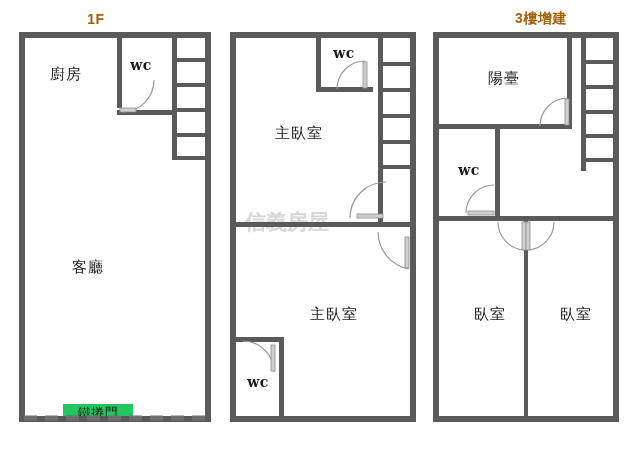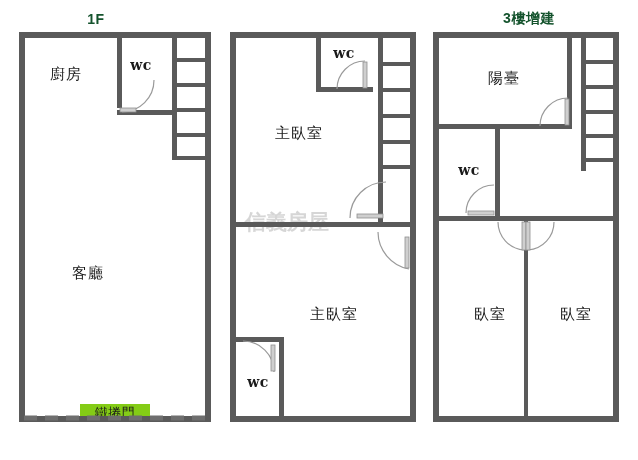--- a/index.html
+++ b/index.html
@@ -18,21 +18,21 @@
     position: absolute;
     left: 0; top: 0;
     width: 638px;
     height: 460px;
   }
   .floor-title {
     position: absolute;
     font-family: "Liberation Sans", sans-serif;
     font-weight: bold;
     font-size: 14px;
-    color: #14532d;
+    color: #a16207;
     letter-spacing: 0.5px;
     white-space: nowrap;
     text-align: center;
   }
   .room-label {
     position: absolute;
     white-space: nowrap;
     color: #1a1a1a;
     text-align: center;
   }
@@ -67,30 +67,30 @@
   }
 </style>
 </head>
 <body>
 
 <div id="plan-root">
 
   <div class="floor-title" style="left:49px; top:11px; width:94px;">1F</div>
 
 
-  <div class="floor-title" style="left:474px; top:10px; width:110px;">3樓增建</div>
+  <div class="floor-title" style="left:486px; top:10px; width:110px;">3樓增建</div>
 
   <div class="room-label label-cjk" style="left:34px; top:65px; width:64px;">廚房</div>
 
 
-  <div class="room-label label-cjk" style="left:56px; top:264px; width:64px;">客廳</div>
+  <div class="room-label label-cjk" style="left:56px; top:258px; width:64px;">客廳</div>
 
   <div class="room-label label-wc" style="left:119px; top:57px; width:44px;">wc</div>
 
-  <div class="room-label label-cjk small" style="left:80px; top:404px; width:70px; background:#84cc16;">鐵捲門</div>
+  <div class="room-label label-cjk small" style="left:63px; top:404px; width:70px; background:#22c55e;">鐵捲門</div>
 
   <div class="room-label label-cjk" style="left:258px; top:124px; width:82px;">主臥室</div>
 
   <div class="room-label label-wc" style="left:322px; top:45px; width:44px;">wc</div>
 
   <div class="room-label label-cjk" style="left:293px; top:305px; width:82px;">主臥室</div>
 
   <div class="room-label label-wc" style="left:236px; top:374px; width:44px;">wc</div>
 
   <div class="room-label label-cjk" style="left:470px; top:69px; width:68px;">陽臺</div>

